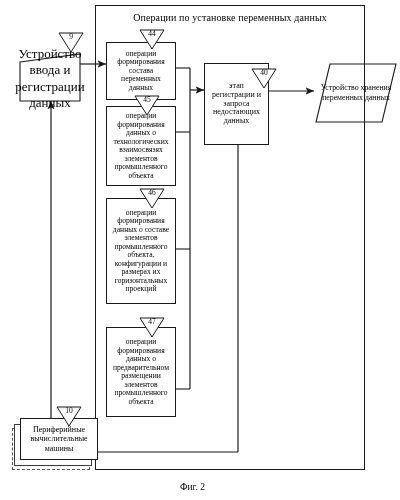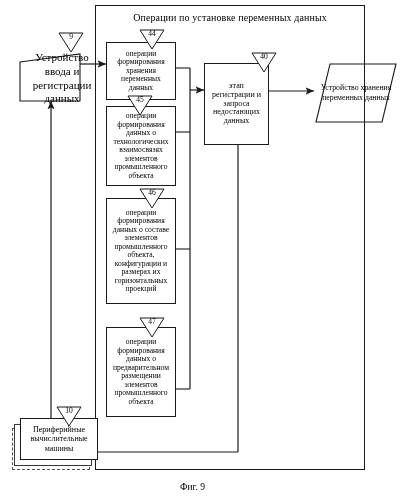--- a/index.html
+++ b/index.html
@@ -196,28 +196,28 @@
 
     <g>
       <path d="M330,64 L396,64 L382,122 L316,122 Z" fill="#ffffff" stroke="#1a1a1a" stroke-width="1.1"></path>
     </g>
   </svg>
 
   <div class="group-frame" style="left:95px; top:5px; width:270px; height:465px;"></div>
 
   <div class="group-title" style="left:98px; top:12px; width:264px;">Операции по установке переменных данных</div>
 
-  <div style="position:absolute; left:32px; top:56px; width:60px; height:45px;
+  <div style="position:absolute; left:20px; top:56px; width:60px; height:45px;
               display:flex; align-items:center; justify-content:center;
-              text-align:center; font-size:11px; line-height:1.25; z-index:6;">
+              text-align:center; font-size:13px; line-height:1.25; z-index:6;">
     <span class="label">Устройство ввода и регистрации данных</span>
   </div>
 
   <div class="node op-box" style="left:106px; top:42px; width:70px; height:58px;">
-    <span class="label">операции формирования хранения переменных данных</span>
+    <span class="label">операции формирования состава переменных данных</span>
   </div>
 
   <div class="node op-box" style="left:106px; top:106px; width:70px; height:80px;">
     <span class="label">операции формирования данных о технологических взаимосвязях элементов промышленного объекта</span>
   </div>
 
   <div class="node op-box" style="left:106px; top:327px; width:70px; height:90px;">
     <span class="label">операции формирования данных о предварительном размещении элементов промышленного объекта</span>
   </div>
 
@@ -250,57 +250,57 @@
     <span class="rf-num">9</span>
   </div>
 
   <div class="ref-flag" style="left:139px; top:29px;text-decoration:underline;">
     <svg width="26" height="22" viewBox="0 0 26 22">
       <path d="M1,1 L25,1 L13,20 Z" fill="#ffffff" stroke="#1a1a1a" stroke-width="1"></path>
     </svg>
     <span class="rf-num">44</span>
   </div>
 
-  <div class="ref-flag" style="left:127px; top:95px;">
+  <div class="ref-flag" style="left:134px; top:95px;">
     <svg width="26" height="22" viewBox="0 0 26 22">
       <path d="M1,1 L25,1 L13,20 Z" fill="#ffffff" stroke="#1a1a1a" stroke-width="1"></path>
     </svg>
     <span class="rf-num">45</span>
   </div>
 
   <div class="ref-flag" style="left:139px; top:188px;">
     <svg width="26" height="22" viewBox="0 0 26 22">
       <path d="M1,1 L25,1 L13,20 Z" fill="#ffffff" stroke="#1a1a1a" stroke-width="1"></path>
     </svg>
     <span class="rf-num">46</span>
   </div>
 
   <div class="ref-flag" style="left:139px; top:317px;">
     <svg width="26" height="22" viewBox="0 0 26 22">
       <path d="M1,1 L25,1 L13,20 Z" fill="#ffffff" stroke="#1a1a1a" stroke-width="1"></path>
     </svg>
     <span class="rf-num">47</span>
   </div>
 
-  <div class="ref-flag" style="left:251px; top:52px;">
+  <div class="ref-flag" style="left:251px; top:68px;">
     <svg width="26" height="22" viewBox="0 0 26 22">
       <path d="M1,1 L25,1 L13,20 Z" fill="#ffffff" stroke="#1a1a1a" stroke-width="1"></path>
     </svg>
     <span class="rf-num">40</span>
   </div>
 
   <div class="ref-flag" style="left:364px; top:56px;margin-left:48px;">
     <svg width="26" height="22" viewBox="0 0 26 22">
       <path d="M1,1 L25,1 L13,20 Z" fill="#ffffff" stroke="#1a1a1a" stroke-width="1"></path>
     </svg>
     <span class="rf-num">15</span>
   </div>
 
   <div class="ref-flag" style="left:56px; top:406px;">
     <svg width="26" height="22" viewBox="0 0 26 22">
       <path d="M1,1 L25,1 L13,20 Z" fill="#ffffff" stroke="#1a1a1a" stroke-width="1"></path>
     </svg>
     <span class="rf-num">10</span>
   </div>
 
-  <div class="fig-caption" style="left:180px; top:482px;">Фиг. 9</div>
+  <div class="fig-caption" style="left:180px; top:482px;">Фиг. 2</div>
 
 </div>
 
 </body></html>

